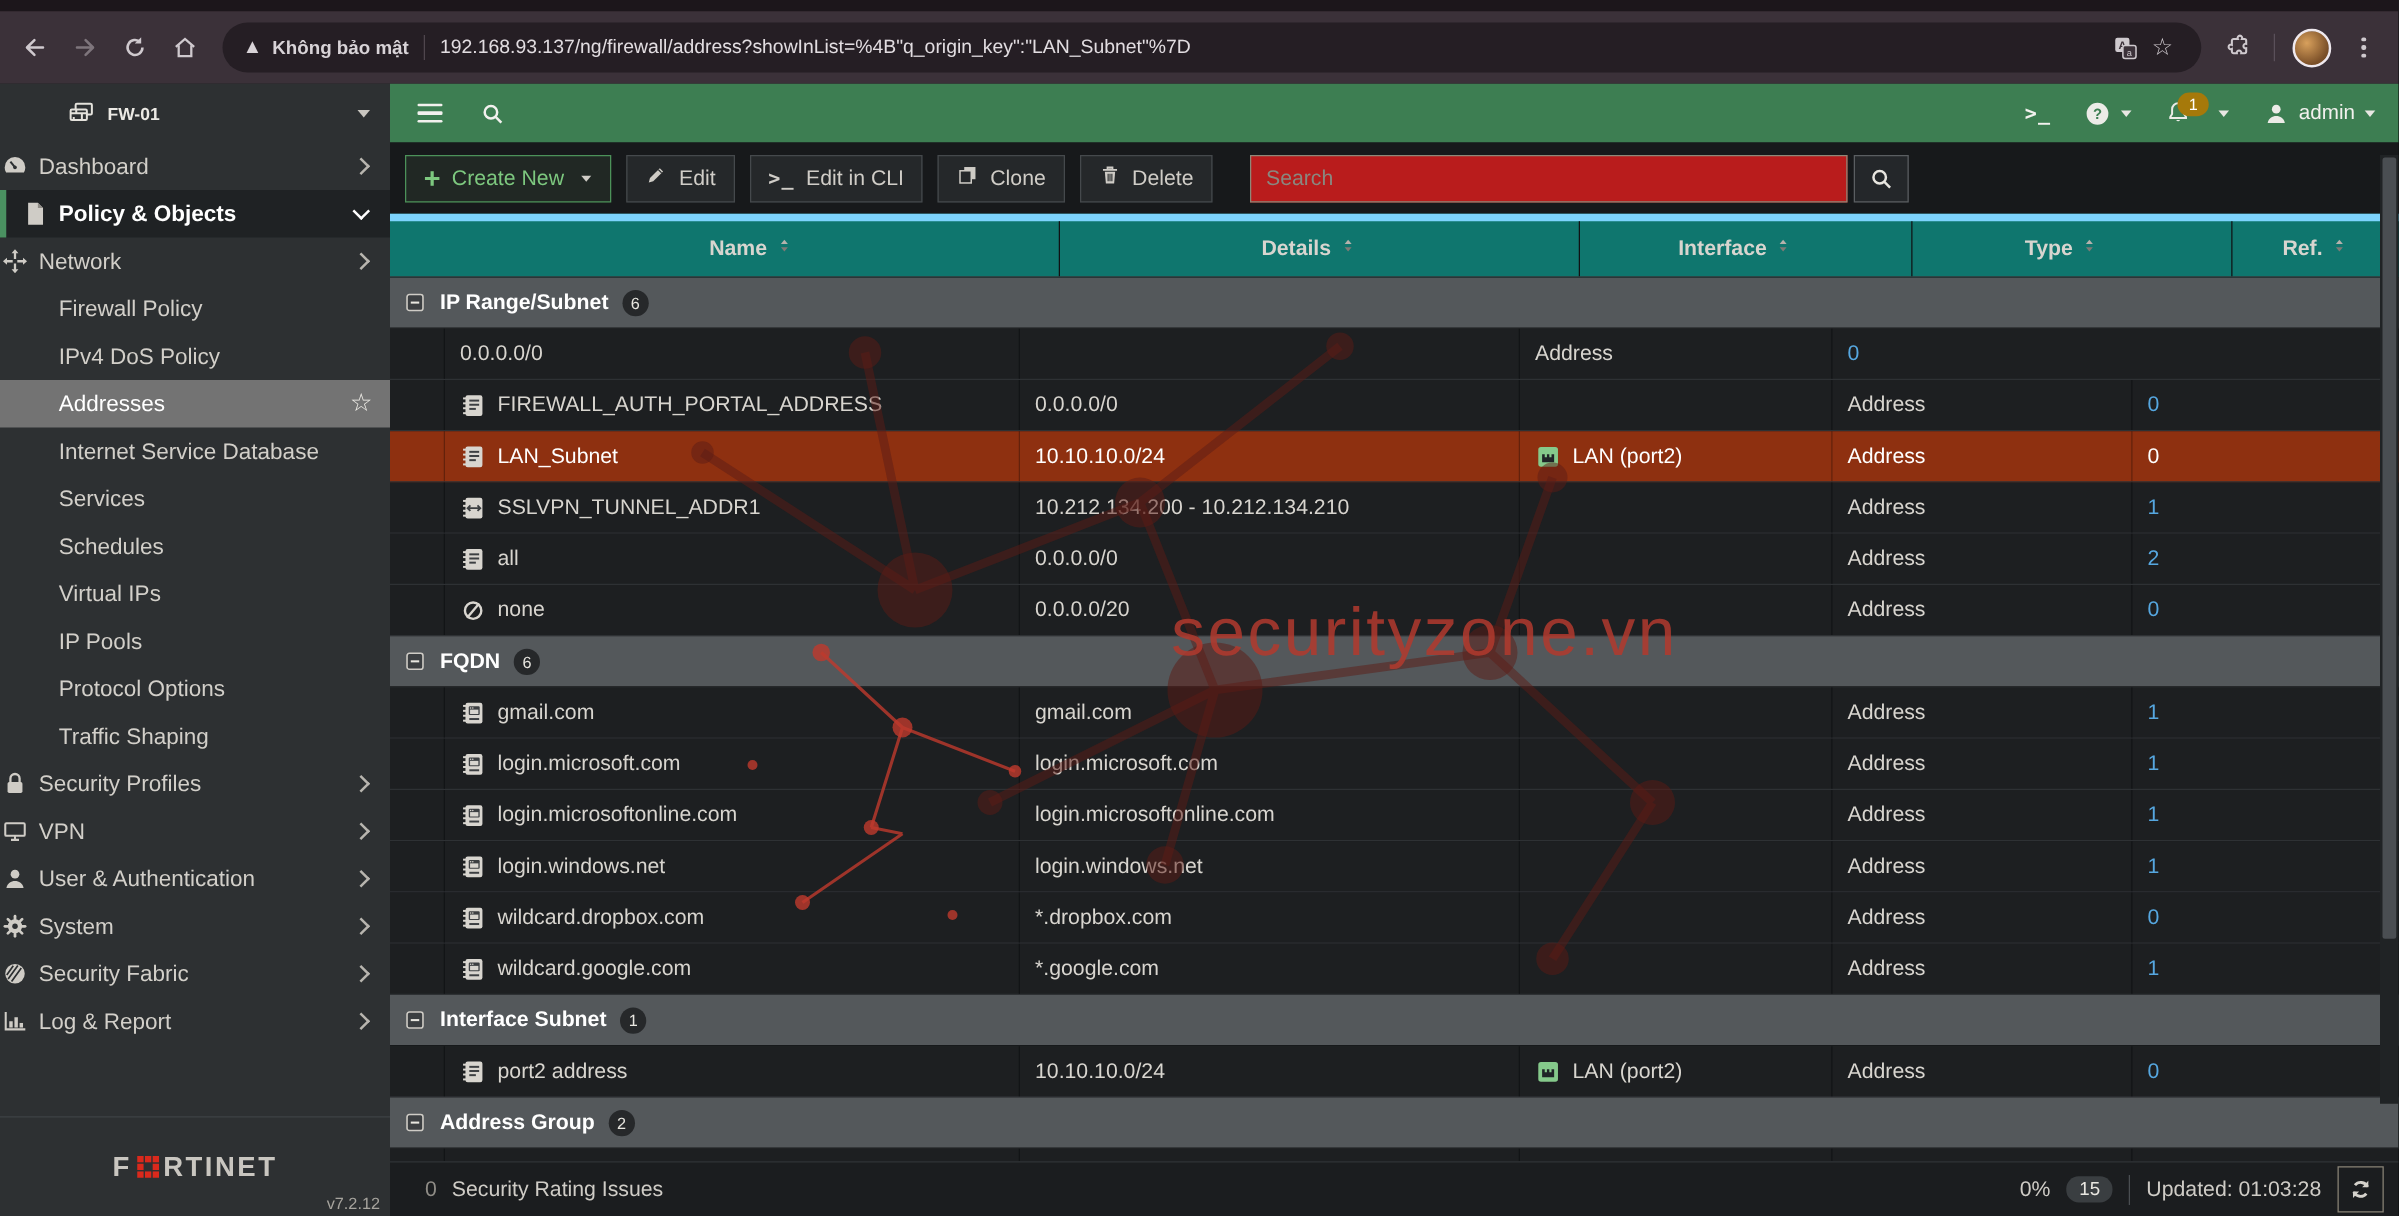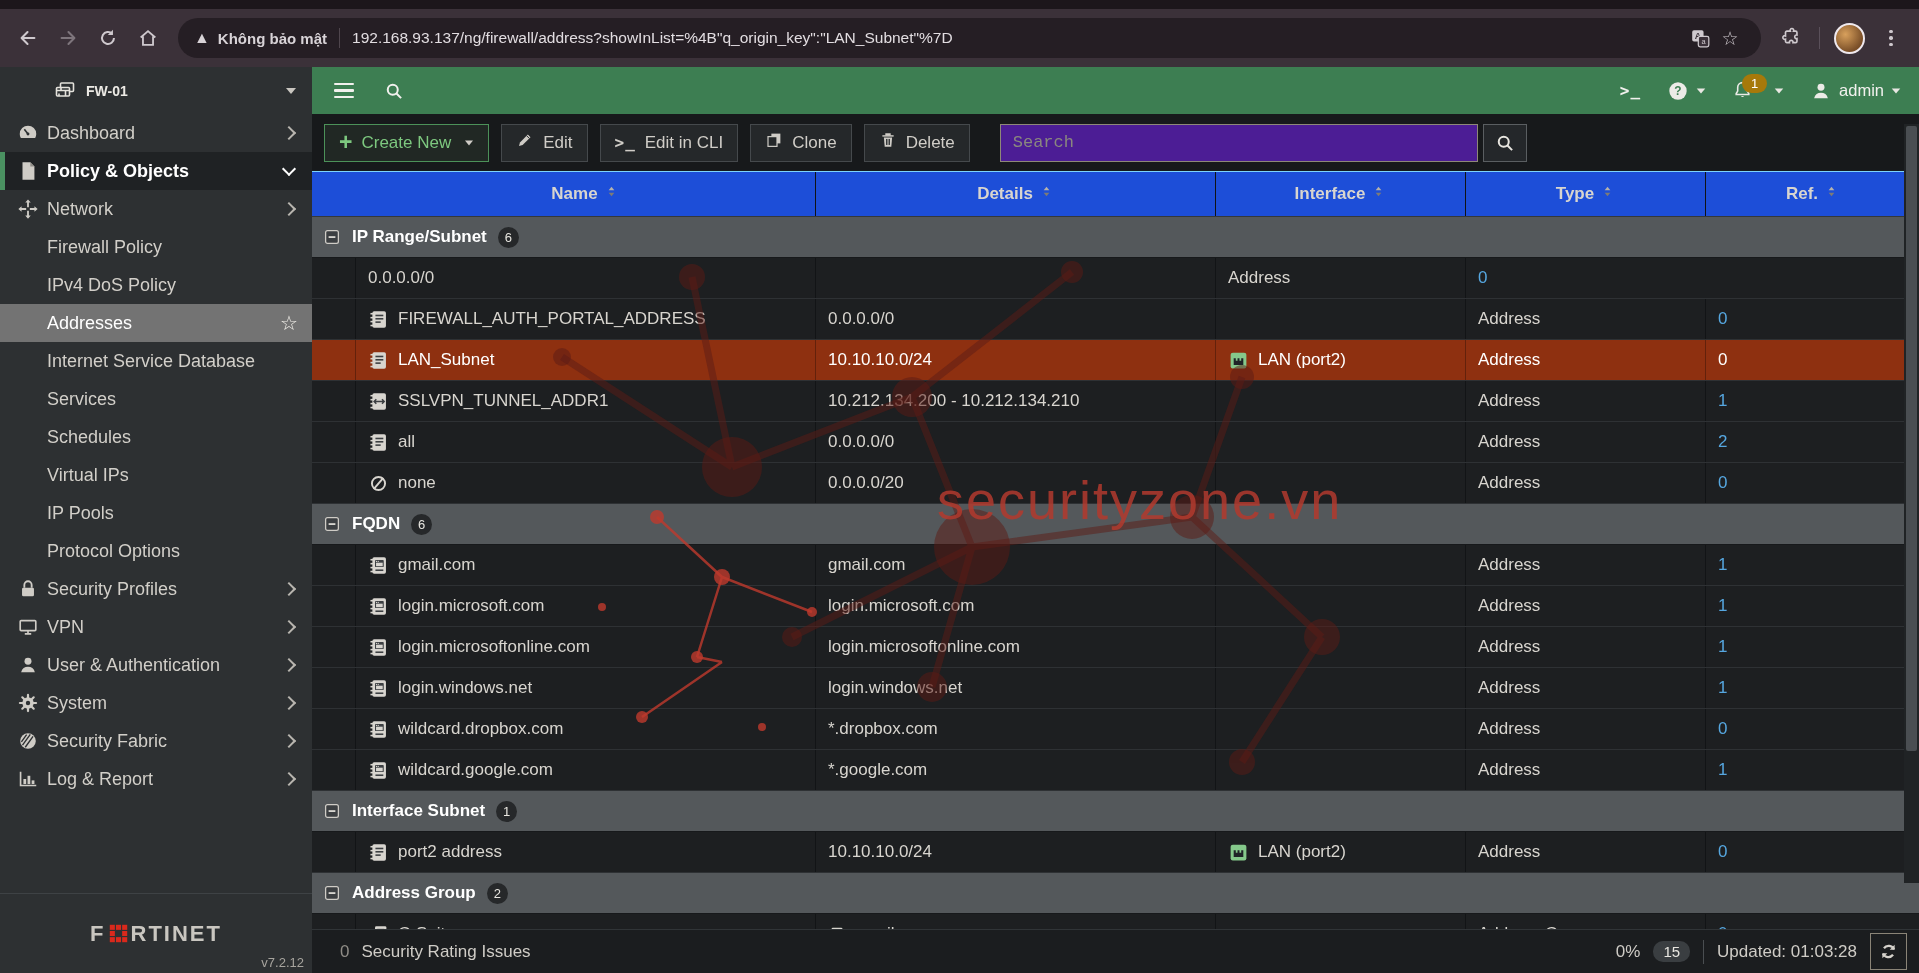--- a/index.html
+++ b/index.html
@@ -26,21 +26,21 @@
   .dots{display:flex;flex-direction:column;gap:3px;align-items:center;}
   .dots i{width:3.5px;height:3.5px;border-radius:50%;background:#cfc9ce;}
   
   .app-body{display:flex;height:906px;}
   
   .sidebar{width:312px;flex:0 0 312px;background:#2d3032;display:flex;flex-direction:column;position:relative;z-index:3;}
   .fw-select{height:47px;flex:0 0 47px;display:flex;align-items:center;padding:0 16px 0 16px;gap:9px;
              color:#eceae5;font-size:14px;font-weight:bold;cursor:pointer;margin-left:37px;}
   .fw-select svg{width:24px;height:24px;}
   .nav{flex:1;overflow:hidden;}
-  .nav-item{height:38px;display:flex;align-items:center;padding:0 14px 0 16px;color:#d2cfc9;font-size:18px;cursor:pointer;}
+  .nav-item{height:38px;display:flex;align-items:center;padding:0 14px 0 0;color:#d2cfc9;font-size:18px;cursor:pointer;}
   .nav-item .nicon{width:24px;margin-right:7px;display:flex;justify-content:center;flex:0 0 24px;}
   .nav-item .nicon svg{width:22px;height:22px;}
   .nav-item.sub{padding-left:47px;}
   .nav-item.expanded{background:#1f2224;color:#fff;font-weight:bold;border-left:5px solid #4a9161;padding-left:11px;}
   .nav-item.selected{background:#737373;color:#fff;}
   .chev{margin-left:auto;flex:0 0 auto;}
   .chev-r{width:8px;height:8px;border-right:2.4px solid #b8b5af;border-top:2.4px solid #b8b5af;transform:rotate(45deg);margin-right:4px;}
   .chev-d{width:8px;height:8px;border-right:2.6px solid #fff;border-top:2.6px solid #fff;transform:rotate(135deg);margin-right:4px;margin-top:-4px;}
   .caret{width:0;height:0;border-left:5px solid transparent;border-right:5px solid transparent;border-top:6px solid currentColor;display:inline-block;}
   .fav-star{margin-left:auto;color:#f0eee8;font-size:20px;line-height:1;}
@@ -66,29 +66,29 @@
   .admin-label{font-size:16.5px;}
   
   .toolbar{height:57px;flex:0 0 57px;display:flex;align-items:center;padding-left:12px;gap:12px;background:#17191b;}
   .tbtn{height:36px;display:flex;align-items:center;gap:9px;padding:0 14px;background:#25282a;border:1px solid #45494c;
         color:#d0cdc7;font-size:17px;cursor:pointer;white-space:nowrap;}
   .tbtn svg{width:18px;height:18px;}
   .tbtn.create{color:#7dc87f;border-color:#4c9159;background:#212824;}
   .tbtn.create .caret{color:#cfccc6;margin-left:4px;transform:scale(.8);}
   .plus-glyph{font-size:23px;font-weight:bold;line-height:1;margin-top:-2px;}
   .search-wrap{display:flex;align-items:center;margin-left:18px;}
-  .search-input{width:478px;height:38px;box-sizing:border-box;background:#4c1d95;border:1px solid #8e8878;
-                color:#d5d2cc;padding:0 12px;font-size:17px;font-family:Liberation Mono, monospace;outline:none;}
+  .search-input{width:478px;height:38px;box-sizing:border-box;background:#b91c1c;border:1px solid #8e8878;
+                color:#d5d2cc;padding:0 12px;font-size:17px;font-family:Liberation Sans, sans-serif;outline:none;}
   .search-input::placeholder{color:#8a877f;}
   .search-btn{width:44px;height:38px;box-sizing:border-box;margin-left:5px;background:#24272a;border:1px solid #5a5e61;
               display:flex;align-items:center;justify-content:center;color:#e8e6e0;cursor:pointer;}
   .search-btn svg{width:20px;height:20px;}
   
   .grid-cols{display:grid;grid-template-columns:43px 460px 400px 250px 240px minmax(0,1fr);}
-  .thead{height:44px;flex:0 0 44px;background:#1d4ed8;border-top:1px solid #7dd3fc;border-bottom:1px solid #34383b;}
+  .thead{height:44px;flex:0 0 44px;background:#0f766e;border-top:6px solid #7dd3fc;border-bottom:1px solid #34383b;gap:16px;}
   .th{display:flex;align-items:center;justify-content:center;gap:6px;color:#d8d5cf;font-size:17px;font-weight:bold;
       border-left:1px solid #101214;cursor:pointer;}
   .th.no-border{border-left:none;}
   .th svg{width:15px;height:15px;}
   .tbody{position:relative;height:715px;overflow:hidden;background:#17191b;}
   .group-row{height:40px;background:#54585b;display:flex;align-items:center;gap:11px;padding-left:11px;
              color:#fff;font-weight:bold;font-size:17px;border-bottom:1px solid #17191b;cursor:pointer;}
   .group-row svg{width:18px;height:18px;}
   .badge{min-width:21px;height:21px;border-radius:11px;background:#26282a;color:#e8e6e0;font-size:13px;font-weight:normal;
          display:flex;align-items:center;justify-content:center;padding:0 4px;box-sizing:border-box;}
@@ -242,20 +242,23 @@
           </div>
           <div class="nav-item sub">
             <span>Virtual IPs</span>
           </div>
           <div class="nav-item sub">
             <span>IP Pools</span>
           </div>
           <div class="nav-item sub">
             <span>Protocol Options</span>
           </div>
+          <div class="nav-item sub">
+            <span>Traffic Shaping</span>
+          </div>
           <div class="nav-item">
             <span class="nicon">
               <svg viewBox="0 0 24 24">
                 <path fill="none" stroke="#cfccc6" stroke-width="2" d="M8 10.5V7.5a4 4 0 0 1 8 0v3"></path>
                 <rect x="5.5" y="10.5" width="13" height="9.5" rx="1.5" fill="#cfccc6"></rect>
               </svg>
             </span>
             <span>Security Profiles</span>
             <span class="chev chev-r"></span>
           </div>

